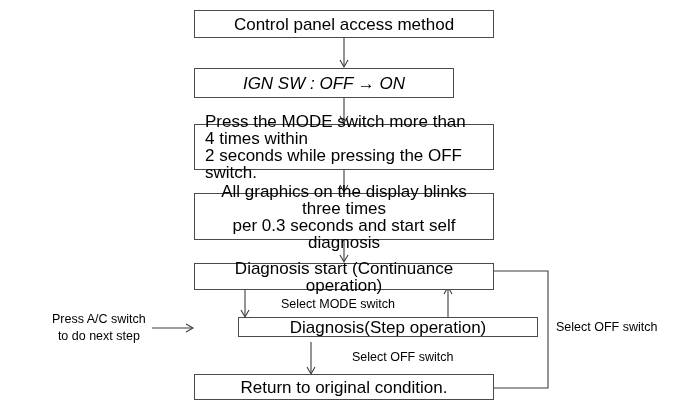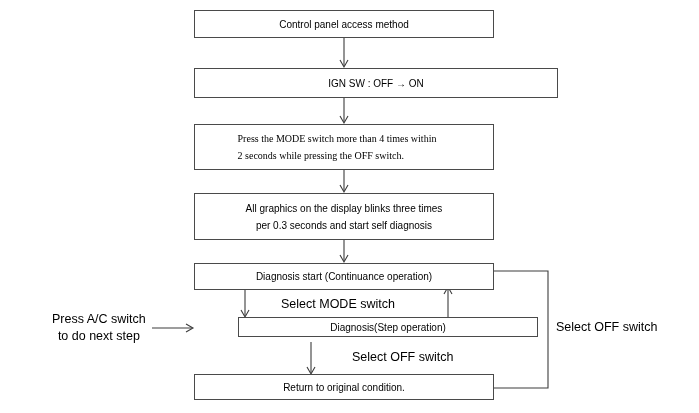--- a/index.html
+++ b/index.html
@@ -24,21 +24,21 @@
   }
   .node {
     position: absolute;
     box-sizing: border-box;
     border: 1px solid #4a4a4a;
     background: #ffffff;
     display: flex;
     align-items: center;
     justify-content: center;
     text-align: center;
-    font-size: 10px;
+    font-size: 17px;
     line-height: 17px;
     color: #000000;
     padding: 2px 24px;
   }
   .node.left-align {
     justify-content: center;
     text-align: left;
   }
   .node-text {
     display: block;
@@ -102,25 +102,25 @@
     <polyline class="arrowhead" points="186,324 193,328 186,332"></polyline>
 
     <polyline points="494,271 548,271 548,388 197,388"></polyline>
     <polyline class="arrowhead" points="204,384 196,388 204,392"></polyline>
   </svg>
 
   <div class="node" style="left:194px; top:10px; width:300px; height:28px;">
     <span class="node-text">Control panel access method</span>
   </div>
 
-  <div class="node" style="left:194px; top:68px; width:364px; height:30px;">
+  <div class="node" style="left:194px; top:68px; width:260px; height:30px;font-style:italic;">
     <span class="node-text">IGN SW : OFF → ON</span>
   </div>
 
-  <div class="node left-align" style="left:194px; top:124px; width:300px; height:46px; justify-content:center; padding-left:10px;font-family:Liberation Serif, serif;">
+  <div class="node left-align" style="left:194px; top:124px; width:300px; height:46px; justify-content:center; padding-left:10px;">
     <span class="node-text">Press the MODE switch more than 4 times within
 2 seconds while pressing the OFF switch.</span>
   </div>
 
   <div class="node" style="left:194px; top:193px; width:300px; height:47px;">
     <span class="node-text">All graphics on the display blinks three times
 per 0.3 seconds and start self diagnosis</span>
   </div>
 
   <div class="node" style="left:194px; top:263px; width:300px; height:27px;">

